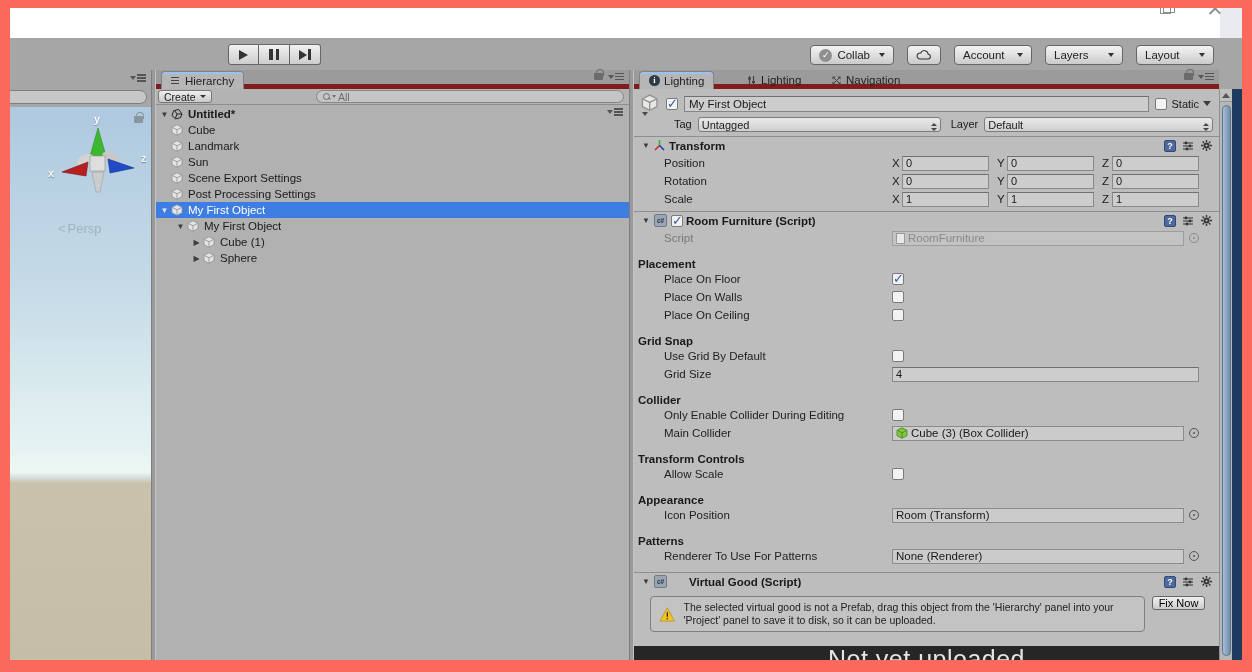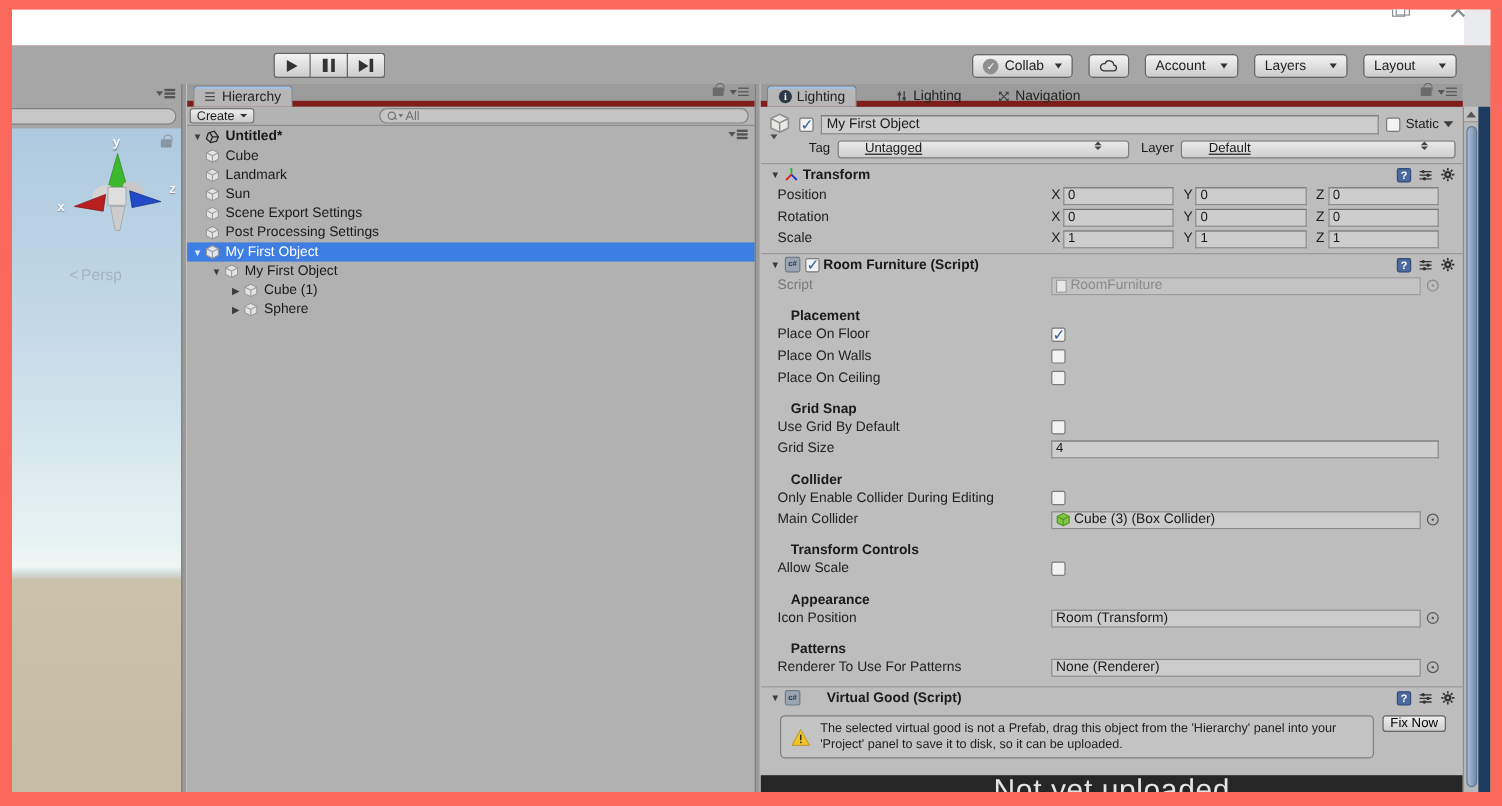--- a/index.html
+++ b/index.html
@@ -107,42 +107,42 @@
   .bigcube .dd { position:absolute; left:2px; bottom:-3px; width:0; height:0; border-top:4px solid #4a4a4a;
                  border-left:3px solid transparent; border-right:3px solid transparent; }
   .cb { width:12px; height:12px; background:#f2f2f2; border:1px solid #7a7a7a; border-radius:2px; position:relative; flex:none; }
   .cb.on:after { content:"✓"; position:absolute; left:0; top:-3px; font-size:13px; font-weight:bold; color:#2f5f9e; }
   .namefield { height:16px; flex:1; margin:0 6px; background:#cdcdcd; border:1px solid #858585; border-top-color:#6f6f6f;
                font-size:11.5px; padding:0 4px; color:#1a1a1a; font-family:inherit; }
   .staticgrp { display:flex; align-items:center; gap:4px; margin-right:2px; }
   .statictri { width:0;height:0;border-top:5px solid #3c3c3c;border-left:4px solid transparent;border-right:4px solid transparent; }
   .headrow2 { display:flex; align-items:center; height:18px; margin-top:2px; padding-left:34px; }
   .ddfield { height:15px; background:linear-gradient(#e9e9e9,#cfcfcf); border:1px solid #7d7d7d; border-radius:3px;
-             display:flex; align-items:flex-start; padding:0 22px; font-size:11px; position:relative;text-decoration:underline; }
+             display:flex; align-items:flex-end; padding:0 3px; font-size:11px; position:relative; }
   .updown { margin-left:auto; display:flex; flex-direction:column; gap:1.5px; padding-left:6px; }
   .updown i { width:0; height:0; border-left:3px solid transparent; border-right:3px solid transparent; }
   .updown i.u { border-bottom:3.5px solid #444; } .updown i.d { border-top:3.5px solid #444; }
   .lblsm { margin-right:6px; }
 
   .comp { border-top:1px solid #8f8f8f; }
   .comp-header { height:17px; display:flex; align-items:center; padding:0 6px; background:#bdbdbd; position:relative; }
   .comp-header .fold { width:12px; }
   .comp-title { font-weight:bold; font-size:11.5px; margin-left:3px; }
   .hdr-icons { position:absolute; right:6px; top:2px; display:flex; gap:6px; align-items:center; }
   .helpicon { width:12px; height:12px; background:#4d699e; border:1px solid #2e4a77; border-radius:2px; color:#fff;
               font-size:9px; font-weight:bold; text-align:center; line-height:11px; }
   .gearwrap svg, .presetwrap svg { display:block; }
   .csicon { width:13px; height:13px; background:#99a6b2; border:1px solid #6d7b88; border-radius:2px; color:#1f3048;
             font-size:6.5px; font-weight:bold; text-align:center; line-height:12px; margin-left:2px; }
   .axesicon { width:13px; height:13px; position:relative; margin-left:1px; }
 
   .irow { display:flex; align-items:center; height:18px; padding-left:14px; padding-right:20px; font-size:11.5px; }
-  .ilabel { width:228px; flex:none; color:#222; }
+  .ilabel { width:228px; flex:none; color:#222;margin-left:16px; }
   .ilabel.dim { color:#787878; }
-  .iheading { font-weight:bold; height:15px; padding-left:25px; display:flex; align-items:flex-end; font-size:11.5px; }
+  .iheading { font-weight:bold; height:15px; padding-left:4px; display:flex; align-items:flex-end; font-size:11.5px; }
   .isec { margin-top:8px; }
   .nfield,.tfield { height:15px; background:#cdcdcd; border:1px solid #898989; border-top-color:#707070;
                     font-size:11px; padding:0 3px; font-family:inherit; color:#1a1a1a; }
   .tfield { flex:1; }
   .axis { display:flex; flex:1; align-items:center; margin-right:8px; min-width:0; }
   .axis:last-child { margin-right:0; }
   .axlbl { width:10px; flex:none; }
   .axis .nfield { flex:1; width:100%; min-width:0; }
   .objfield { flex:1; height:15px; background:#cbcbcb; border:1px solid #8b8b8b; display:flex; align-items:center;
               padding:0 3px; gap:3px; overflow:hidden; white-space:nowrap; }

